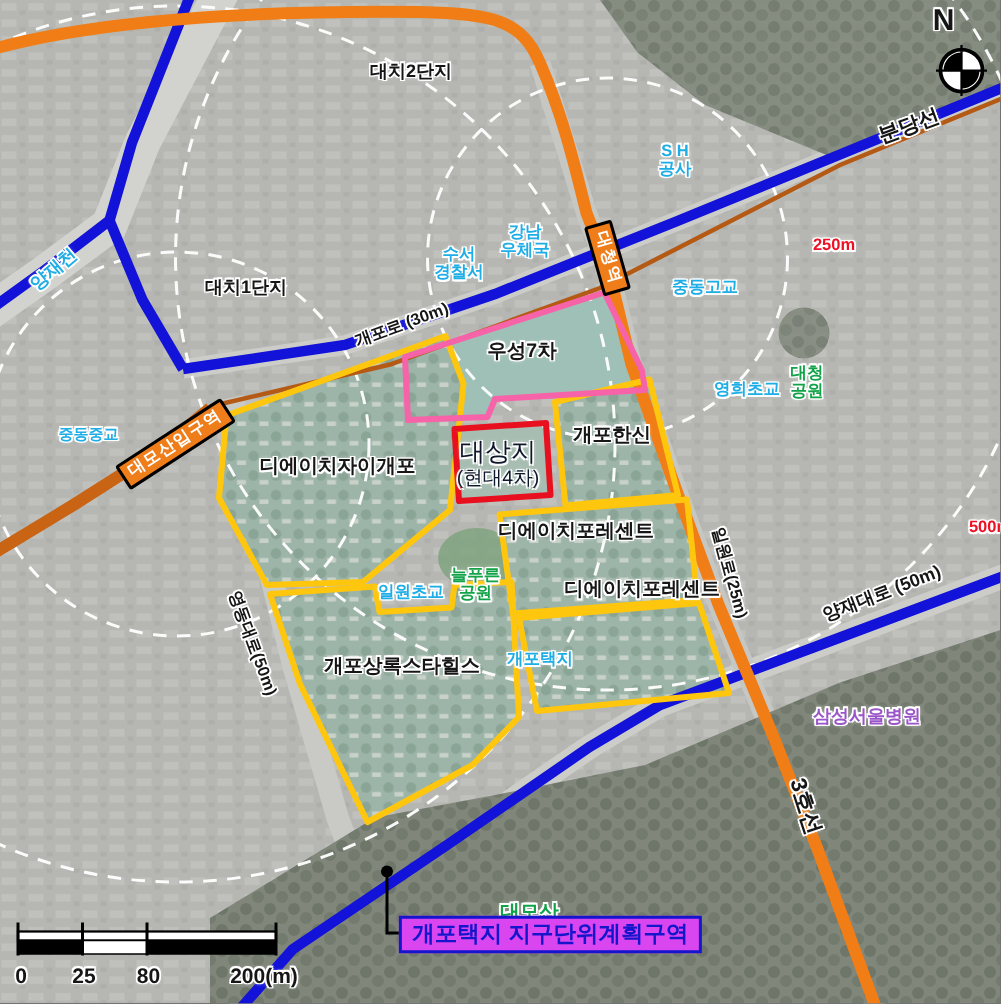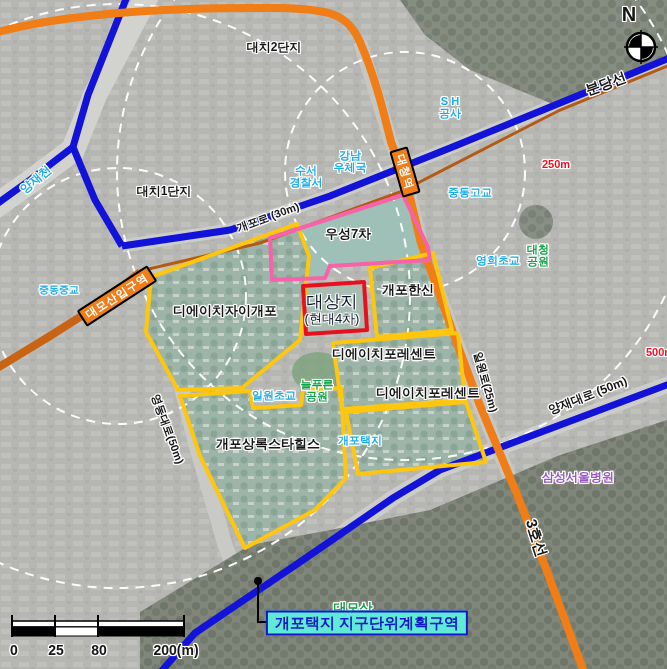--- a/index.html
+++ b/index.html
@@ -19,21 +19,21 @@
   .c-green{color:#12a348;margin-top:22px;}
   .c-red{color:#f01024;padding-left:48px;}
   .c-purple{color:#9a55c8;}
   .station{
     position:absolute;background:#ef7d1a;border:2px solid #000;color:#fff;
     font-weight:bold;font-size:11px;padding:0 4px;white-space:nowrap;
     letter-spacing:1px;line-height:15px;border-radius:2px;
   }
   .district-box{
     position:absolute;left:367px;top:623px;transform:translate(-50%,-50%);
-    background:#5eead4;border:2px solid #1515cc;color:#1515cc;font-weight:bold;
+    background:#d946ef;border:2px solid #1515cc;color:#1515cc;font-weight:bold;
     font-size:15px;padding:1px 7px;white-space:nowrap;text-align:right;
   }
   .target-lbl{
     position:absolute;left:332px;top:309px;transform:translate(-50%,-50%);
     text-align:center;color:#0f172a;font-weight:normal;line-height:1.15;
     text-shadow:-1px -1px 0 #fff,1px -1px 0 #fff,-1px 1px 0 #fff,1px 1px 0 #fff,0 0 3px #fff;
     white-space:nowrap;
   }
   .target-lbl .t1{font-size:17px;}
   .target-lbl .t2{font-size:13px;}

